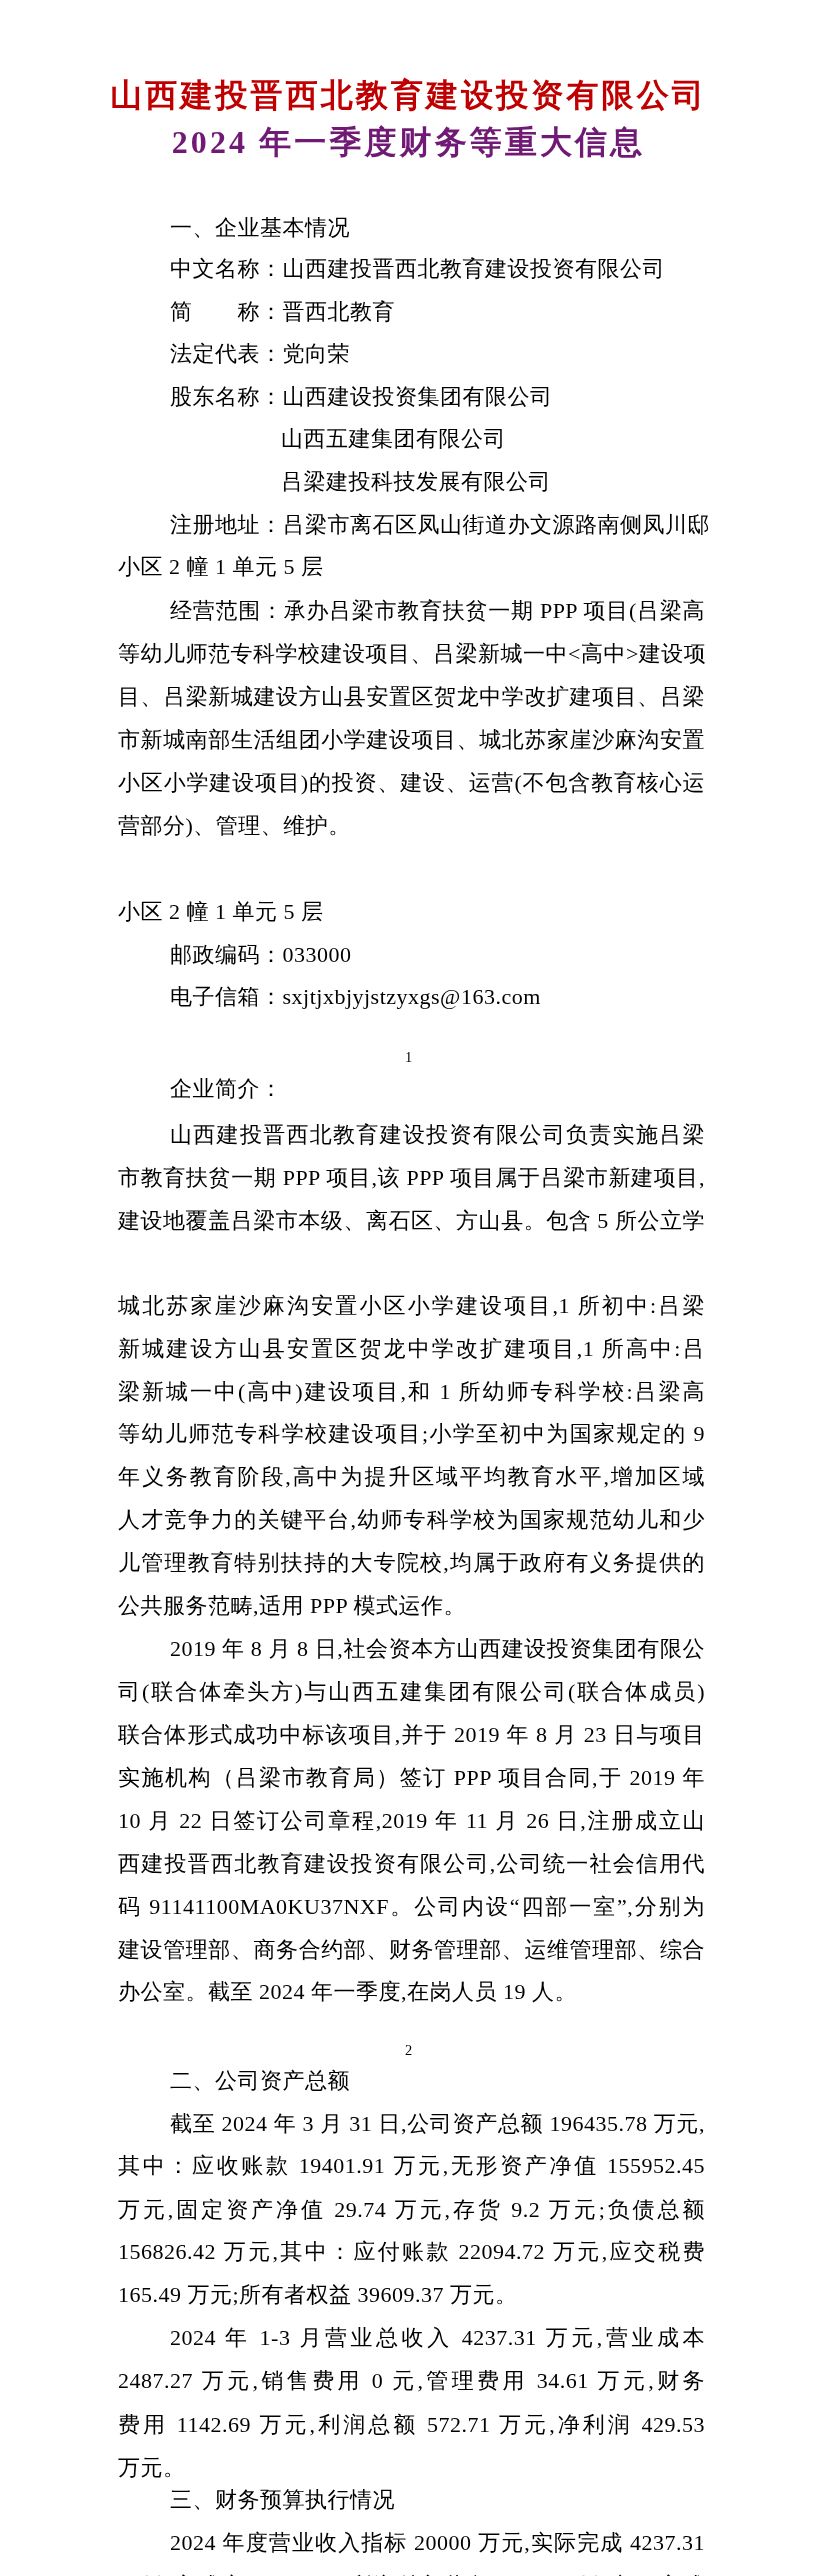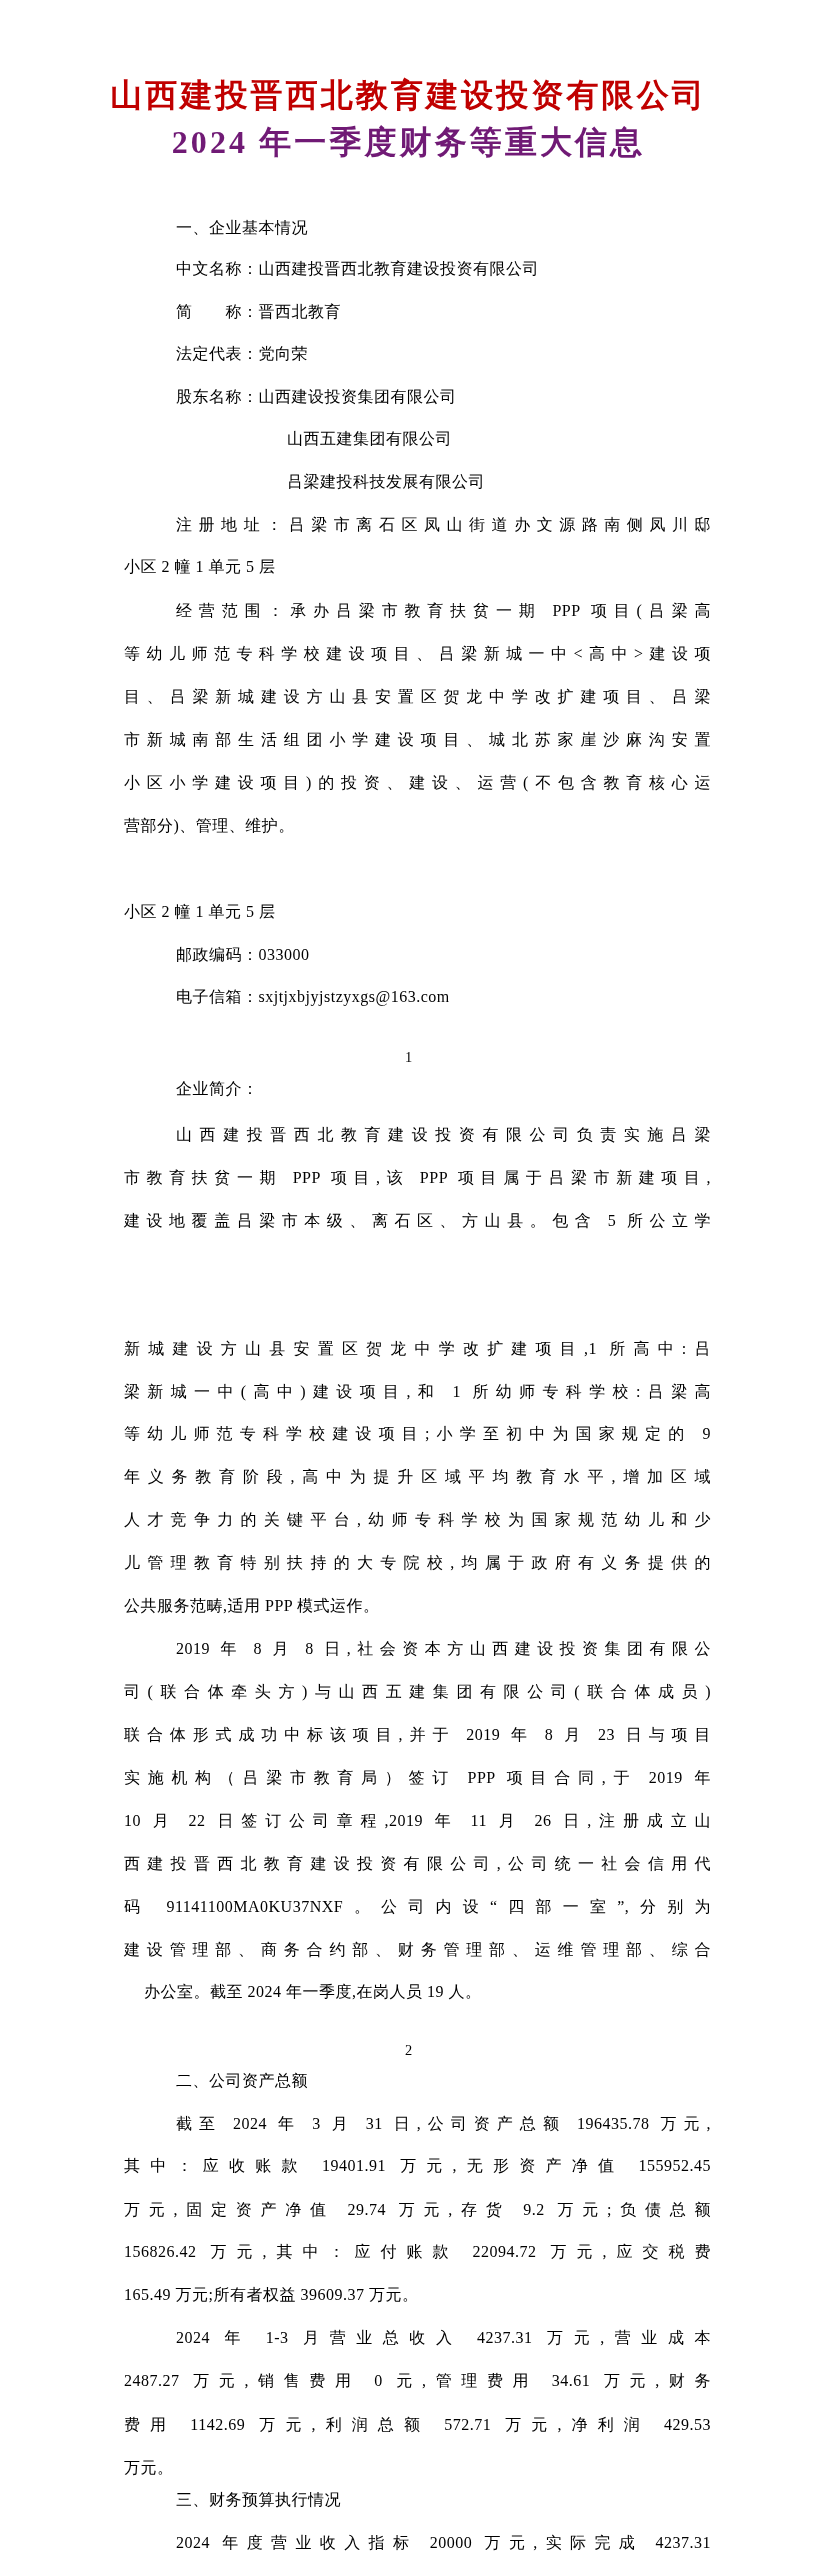--- a/index.html
+++ b/index.html
@@ -23,25 +23,25 @@
     letter-spacing: 3.1px;
     line-height: 37px;
     white-space: nowrap;
   }
   .t1 { top: 77px; }
   .t2 { top: 124px; }
 
   #lines { position: absolute; left: 112px; top: 0; width: 587px; height: 4119px; }
   .line {
     position: absolute;
-    left: 12px;
+    left: 6px;
     width: 587px;
     height: 43px;
     line-height: 43px;
-    font-size: 16px;
+    font-size: 22px;
     white-space: nowrap;
     letter-spacing: 0.5px;
   }
   .line.i2 { text-indent: 52px; }
   .line.i7 { text-indent: 163px; }
   .line.j  { text-align: justify; text-align-last: justify; text-justify: inter-character; }
 
   .pn {
     position: absolute;
     left: 0;
@@ -74,36 +74,37 @@
       <div class="line j" style="top: 718px;">市新城南部生活组团小学建设项目、城北苏家崖沙麻沟安置</div>
       <div class="line j" style="top: 761px;">小区小学建设项目)的投资、建设、运营(不包含教育核心运</div>
       <div class="line" style="top: 804px;">营部分)、管理、维护。</div>
       <div class="line" style="top: 890px;">小区 2 幢 1 单元 5 层</div>
       <div class="line i2" style="top: 933px;">邮政编码：033000</div>
       <div class="line i2" style="top: 975px;">电子信箱：sxjtjxbjyjstzyxgs@163.com</div>
       <div class="line i2" style="top: 1067px;">企业简介：</div>
       <div class="line i2 j" style="top: 1113px;">山西建投晋西北教育建设投资有限公司负责实施吕梁</div>
       <div class="line j" style="top: 1156px;">市教育扶贫一期 PPP 项目,该 PPP 项目属于吕梁市新建项目,</div>
       <div class="line j" style="top: 1199px;">建设地覆盖吕梁市本级、离石区、方山县。包含 5 所公立学</div>
+      <div class="line j" style="top: 1284px;">城北苏家崖沙麻沟安置小区小学建设项目,1 所初中:吕梁</div>
       <div class="line j" style="top: 1327px;">新城建设方山县安置区贺龙中学改扩建项目,1 所高中:吕</div>
       <div class="line j" style="top: 1370px;">梁新城一中(高中)建设项目,和 1 所幼师专科学校:吕梁高</div>
       <div class="line j" style="top: 1412px;">等幼儿师范专科学校建设项目;小学至初中为国家规定的 9</div>
       <div class="line j" style="top: 1455px;">年义务教育阶段,高中为提升区域平均教育水平,增加区域</div>
       <div class="line j" style="top: 1498px;">人才竞争力的关键平台,幼师专科学校为国家规范幼儿和少</div>
       <div class="line j" style="top: 1541px;">儿管理教育特别扶持的大专院校,均属于政府有义务提供的</div>
       <div class="line" style="top: 1584px;">公共服务范畴,适用 PPP 模式运作。</div>
       <div class="line i2 j" style="top: 1627px;">2019 年 8 月 8 日,社会资本方山西建设投资集团有限公</div>
       <div class="line j" style="top: 1670px;">司(联合体牵头方)与山西五建集团有限公司(联合体成员)</div>
       <div class="line j" style="top: 1713px;">联合体形式成功中标该项目,并于 2019 年 8 月 23 日与项目</div>
       <div class="line j" style="top: 1756px;">实施机构（吕梁市教育局）签订 PPP 项目合同,于 2019 年</div>
       <div class="line j" style="top: 1799px;">10 月 22 日签订公司章程,2019 年 11 月 26 日,注册成立山</div>
       <div class="line j" style="top: 1842px;">西建投晋西北教育建设投资有限公司,公司统一社会信用代</div>
       <div class="line j" style="top: 1885px;">码 91141100MA0KU37NXF。公司内设“四部一室”,分别为</div>
       <div class="line j" style="top: 1928px;">建设管理部、商务合约部、财务管理部、运维管理部、综合</div>
-      <div class="line" style="top: 1970px; margin-left: 20px;">办公室。截至 2024 年一季度,在岗人员 19 人。</div>
+      <div class="line" style="top: 1970px;">办公室。截至 2024 年一季度,在岗人员 19 人。</div>
       <div class="line i2" style="top: 2059px;">二、公司资产总额</div>
       <div class="line i2 j" style="top: 2102px;">截至 2024 年 3 月 31 日,公司资产总额 196435.78 万元,</div>
       <div class="line j" style="top: 2144px;">其中：应收账款 19401.91 万元,无形资产净值 155952.45</div>
       <div class="line j" style="top: 2188px;">万元,固定资产净值 29.74 万元,存货 9.2 万元;负债总额</div>
       <div class="line j" style="top: 2230px;">156826.42 万元,其中：应付账款 22094.72 万元,应交税费</div>
       <div class="line" style="top: 2273px;">165.49 万元;所有者权益 39609.37 万元。</div>
       <div class="line i2 j" style="top: 2316px;">2024 年 1-3 月营业总收入 4237.31 万元,营业成本</div>
       <div class="line j" style="top: 2359px;">2487.27 万元,销售费用 0 元,管理费用 34.61 万元,财务</div>
       <div class="line j" style="top: 2403px;">费用 1142.69 万元,利润总额 572.71 万元,净利润 429.53</div>
       <div class="line" style="top: 2446px;">万元。</div>

